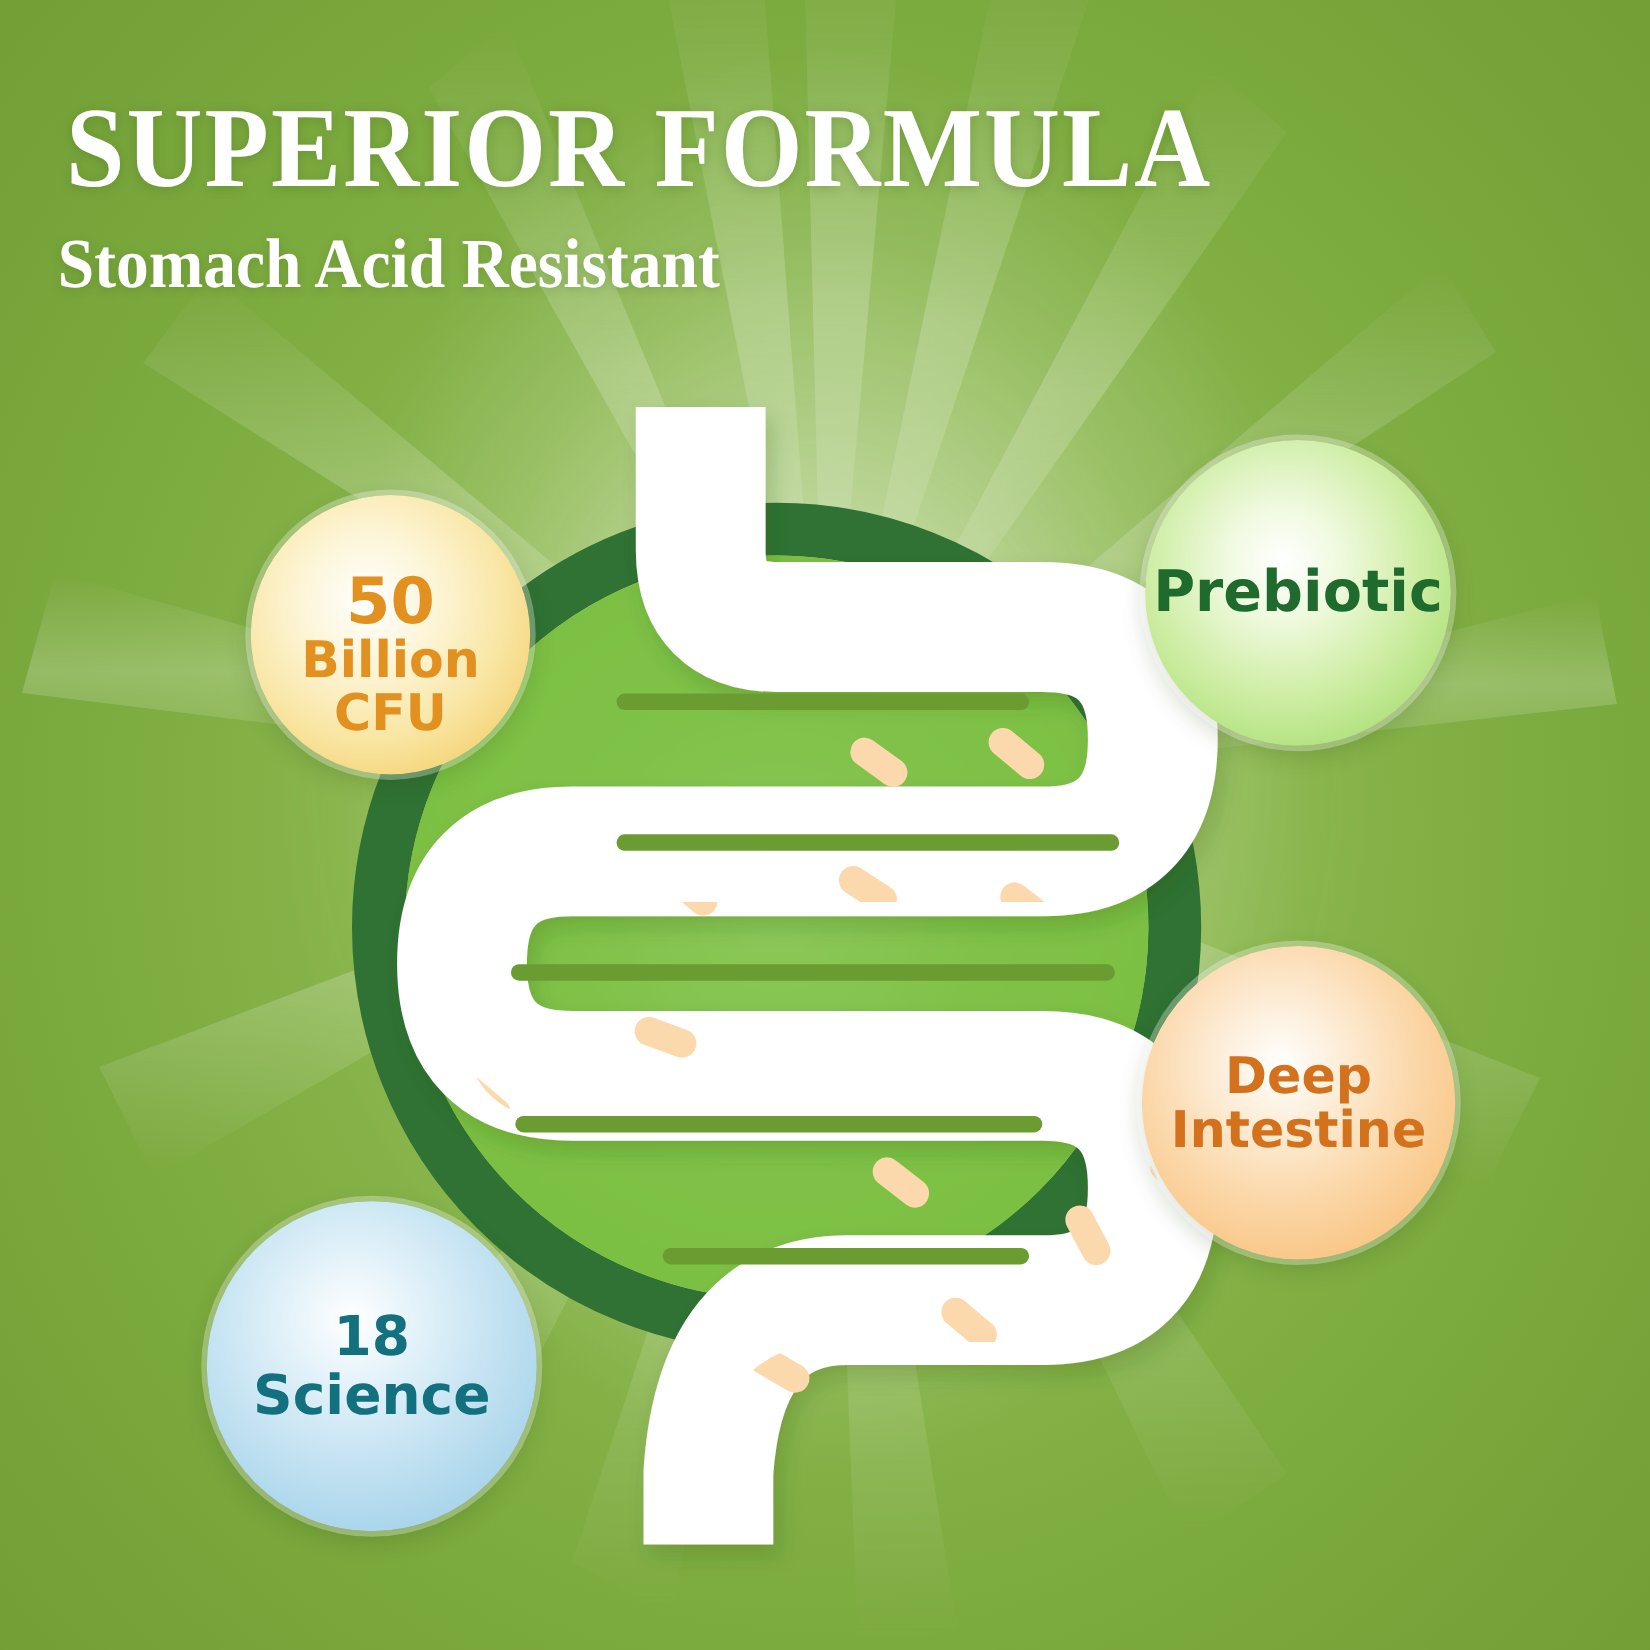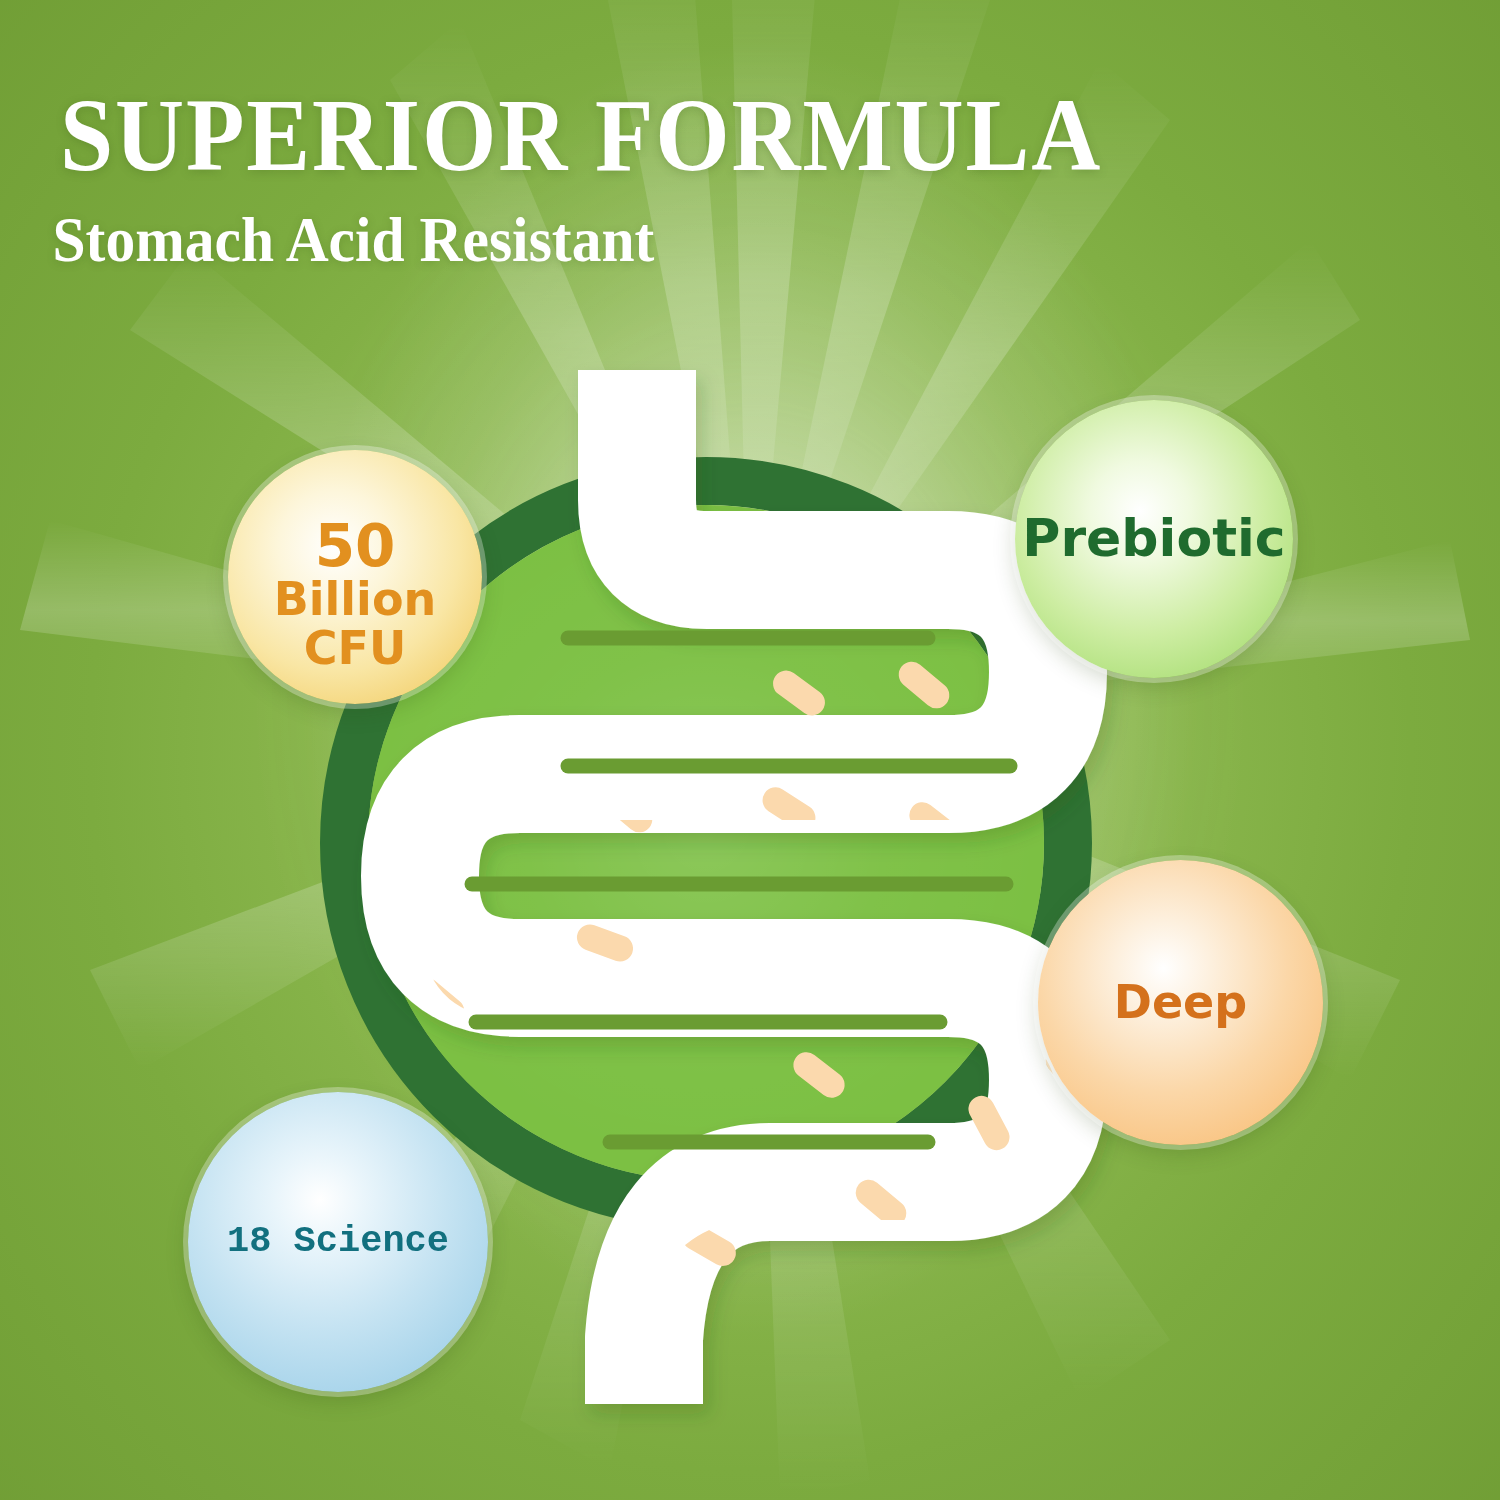--- a/index.html
+++ b/index.html
@@ -55,37 +55,37 @@
   }
   
   #bubble-cfu{
     left:228px;top:450px;width:254px;height:254px;
     background:radial-gradient(circle at 42% 38%, #ffffff 0%, #fdf6db 26%, #f9e6a4 58%, #f3d273 82%, #eec75e 100%);
   }
   #bubble-cfu .b-label{color:#e2901f;font-size:46px;margin-top:36px;}
   #bubble-cfu .big{font-size:58px;line-height:1.0;}
   
   #bubble-prebiotic{
-    left:1015px;top:400px;width:278px;height:278px;
+    left:1041px;top:400px;width:278px;height:278px;
     background:radial-gradient(circle at 45% 40%, #ffffff 0%, #f0fae0 22%, #cdeda2 55%, #acdf78 82%, #9ad662 100%);
   }
   #bubble-prebiotic .b-label{color:#1f6b2e;font-size:52px;}
   
   #bubble-deep{
     left:1038px;top:860px;width:285px;height:285px;
     background:radial-gradient(circle at 44% 38%, #ffffff 0%, #fdf0de 20%, #fbd7a8 52%, #f9c482 80%, #f7b96c 100%);
   }
   #bubble-deep .b-label{color:#d4711c;font-size:46px;}
   
   #bubble-strains{
     left:188px;top:1092px;width:300px;height:300px;
     background:radial-gradient(circle at 44% 36%, #ffffff 0%, #e9f5fb 18%, #c5e3f2 50%, #a6d3ea 80%, #96c9e4 100%);
   }
   #bubble-strains .b-label{color:#12707f;font-size:44px;}
-  #bubble-strains .big{font-size:37px;font-family:Liberation Mono, monospace;}
+  #bubble-strains .big{font-size:50px;}
 </style>
 </head>
 <body>
 
 <div id="stage">
 
   <svg class="rays" viewBox="0 0 1500 1500" preserveAspectRatio="none">
     <defs>
       <linearGradient id="rayg" x1="0" y1="0" x2="0" y2="1">
         <stop offset="0%" stop-color="#ffffff" stop-opacity="0"></stop>
@@ -259,20 +259,21 @@
 
   <div class="bubble" id="bubble-prebiotic">
     <div class="b-label">
       <span>Prebiotic</span>
     </div>
   </div>
 
   <div class="bubble" id="bubble-deep">
     <div class="b-label">
       <span>Deep</span>
+      <span>Intestine</span>
     </div>
   </div>
 
   <div class="bubble" id="bubble-strains">
     <div class="b-label">
       <span class="big">18 Science</span>
     </div>
   </div>
 
 </div>

